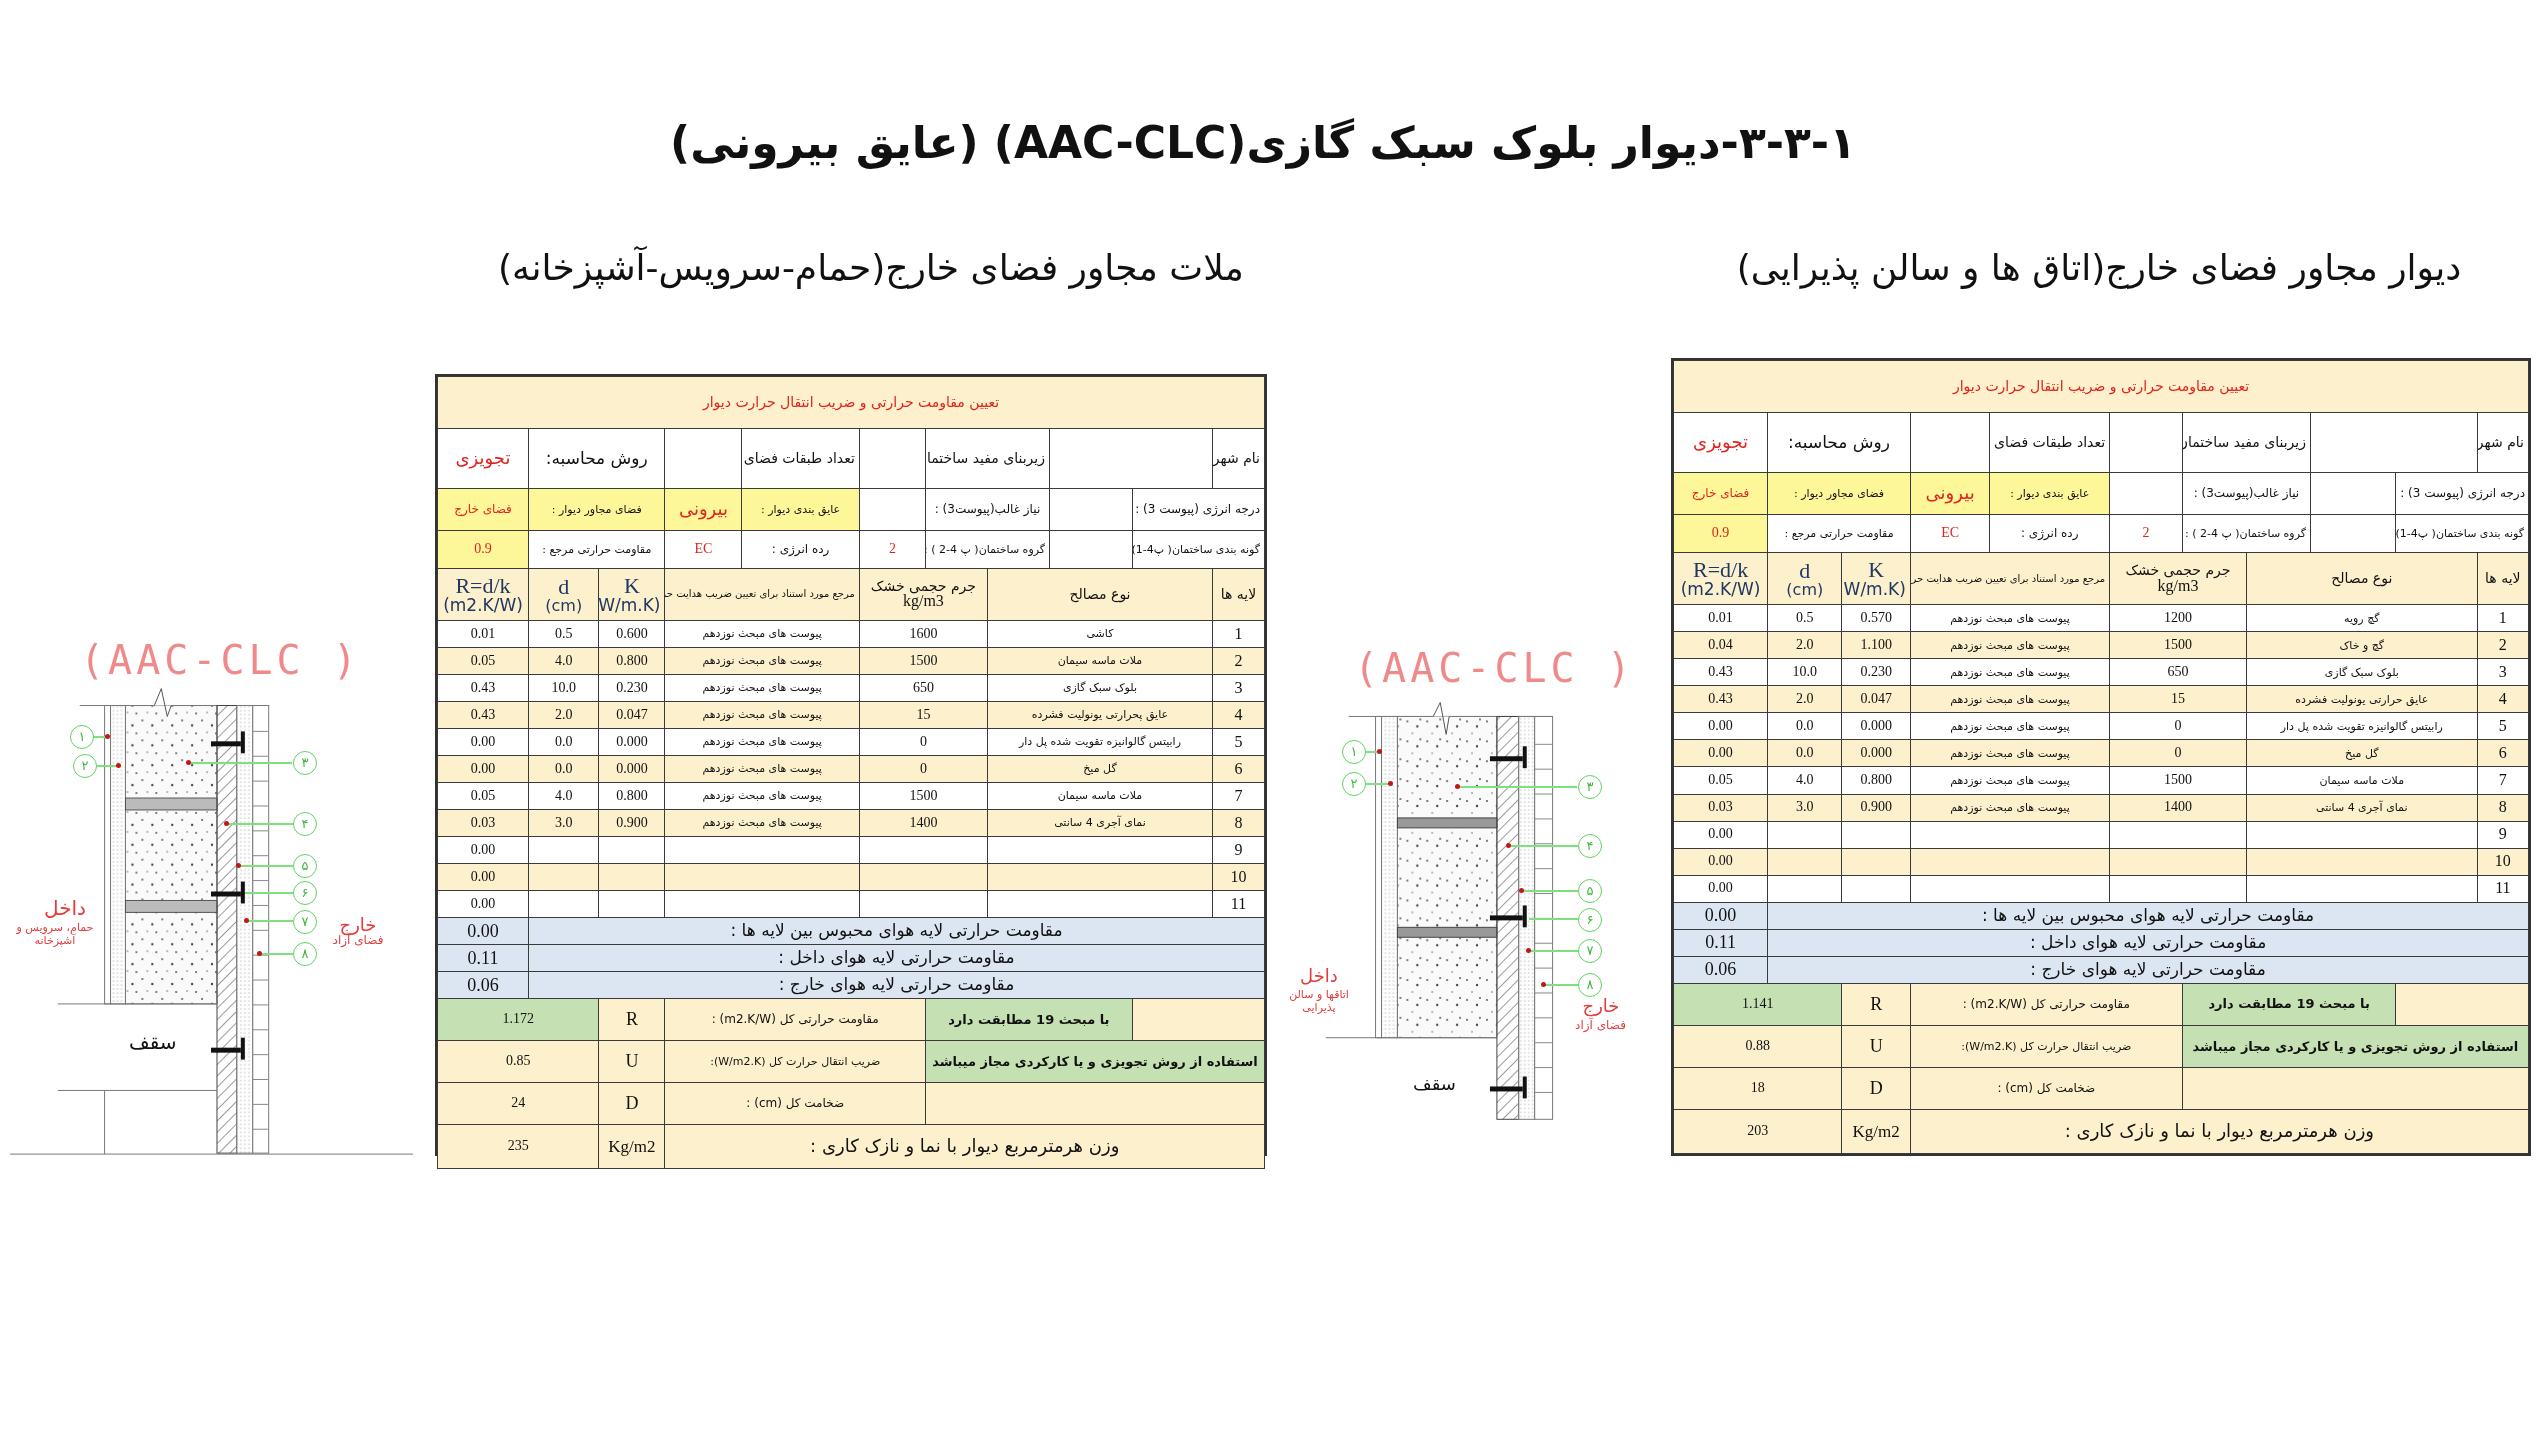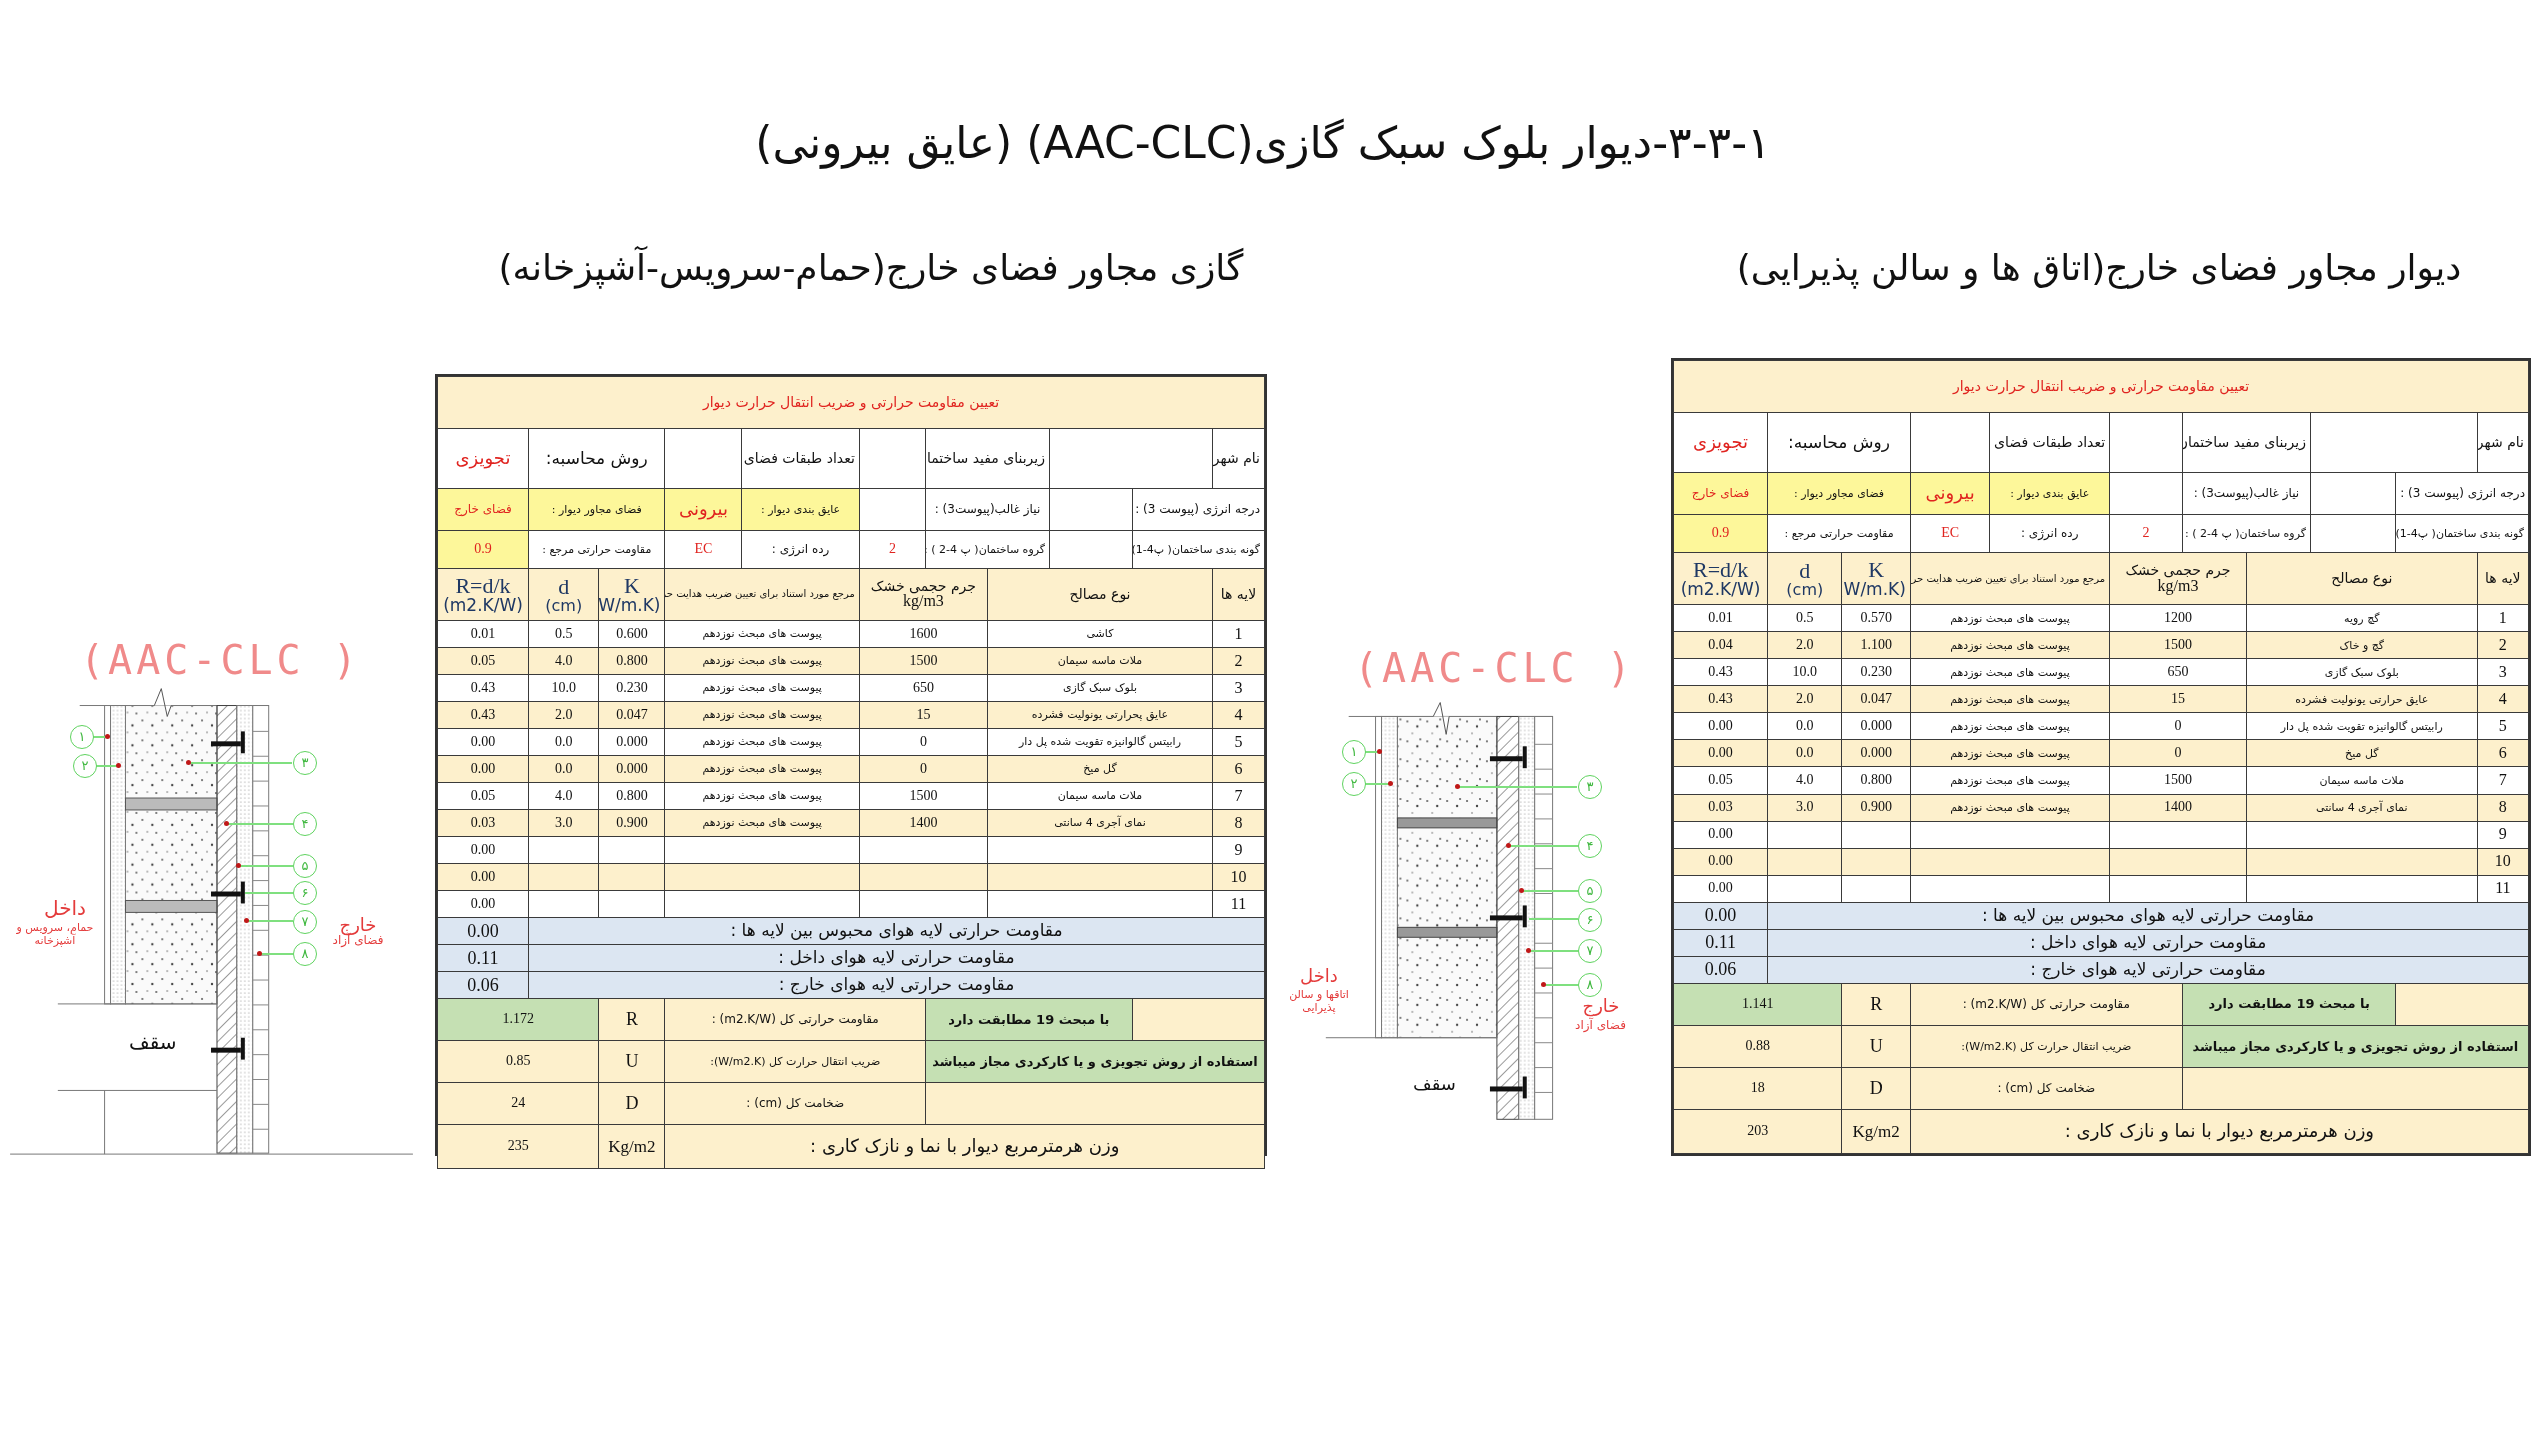--- a/index.html
+++ b/index.html
@@ -1,21 +1,21 @@
 <!DOCTYPE html>
 <html><head>
 <meta charset="utf-8">
 <style>
   html, body { margin:0; padding:0; background:#ffffff; }
   body { width:2547px; height:1453px; position:relative; overflow:hidden;
          font-family:"DejaVu Sans", sans-serif; color:#111; }
   .abs { position:absolute; }
   .rtl { direction:rtl; }
 
-  #main-title { left:0; width:2526px; top:117px; text-align:center; font-size:44px; font-weight:normal; }
+  #main-title { left:0; width:2526px; top:117px; text-align:center; font-size:44px; font-weight:bold; }
   .subtitle { font-size:36px; top:247px; white-space:nowrap; direction:rtl; }
   #sub-left { left:488px; width:766px; text-align:center; }
   #sub-right { left:1721px; width:756px; text-align:center; }
 
   
   .tbl { border:2px solid #333; box-sizing:border-box; background:#fff; }
   .tbl table { border-collapse:collapse; width:100%; height:100%; table-layout:fixed; direction:rtl; }
   .tbl td { border:1.5px solid #3a3a3a; padding:0 4px; font-size:14px; text-align:center; overflow:hidden; white-space:nowrap; line-height:1.05; }
   .serif { font-family:"Liberation Serif", "DejaVu Serif", serif; }
   .c-head { background:#fdf0cc; color:#e0231f; font-size:22px; }
@@ -41,21 +41,21 @@
   .leader { position:absolute; height:1.5px; background:#7fe07f; }
   .dot { position:absolute; width:5px; height:5px; border-radius:50%; background:#c01818; }
   .redtxt { position:absolute; color:#e43b3b; font-size:15px; direction:rtl; text-align:center; line-height:1.2; }
 
   #paragraph { left:20px; width:2507px; top:1209px; direction:rtl; text-align:center; font-size:33px; font-weight:bold; line-height:75px; }
 </style>
 </head>
 <body>
 
 <div id="main-title" class="abs rtl">۳-۳-۱-دیوار بلوک سبک گازی(AAC-CLC) (عایق بیرونی)</div>
-<div id="sub-left" class="abs subtitle">گازی مجاور فضای خارج(حمام-سرویس-آشپزخانه)</div>
+<div id="sub-left" class="abs subtitle">ملات مجاور فضای خارج(حمام-سرویس-آشپزخانه)</div>
 <div id="sub-right" class="abs subtitle">دیوار مجاور فضای خارج(اتاق ها و سالن پذیرایی)</div>
 
 <div class="abs diag" style="left:0;top:617px;width:428px;height:557px;">
   <div class="abs diag-title" style="left:80px;top:20px;">(AAC-CLC )</div>
   <svg class="abs" style="left:0;top:0" width="428" height="557" viewBox="0 0 430 560">
     <defs>
       <pattern id="hatchL" width="8" height="8" patternUnits="userSpaceOnUse" patternTransform="rotate(45)">
         <line x1="0" y1="0" x2="0" y2="8" stroke="#555" stroke-width="1.2"></line>
       </pattern>
       <pattern id="speckL" width="20" height="20" patternUnits="userSpaceOnUse">

